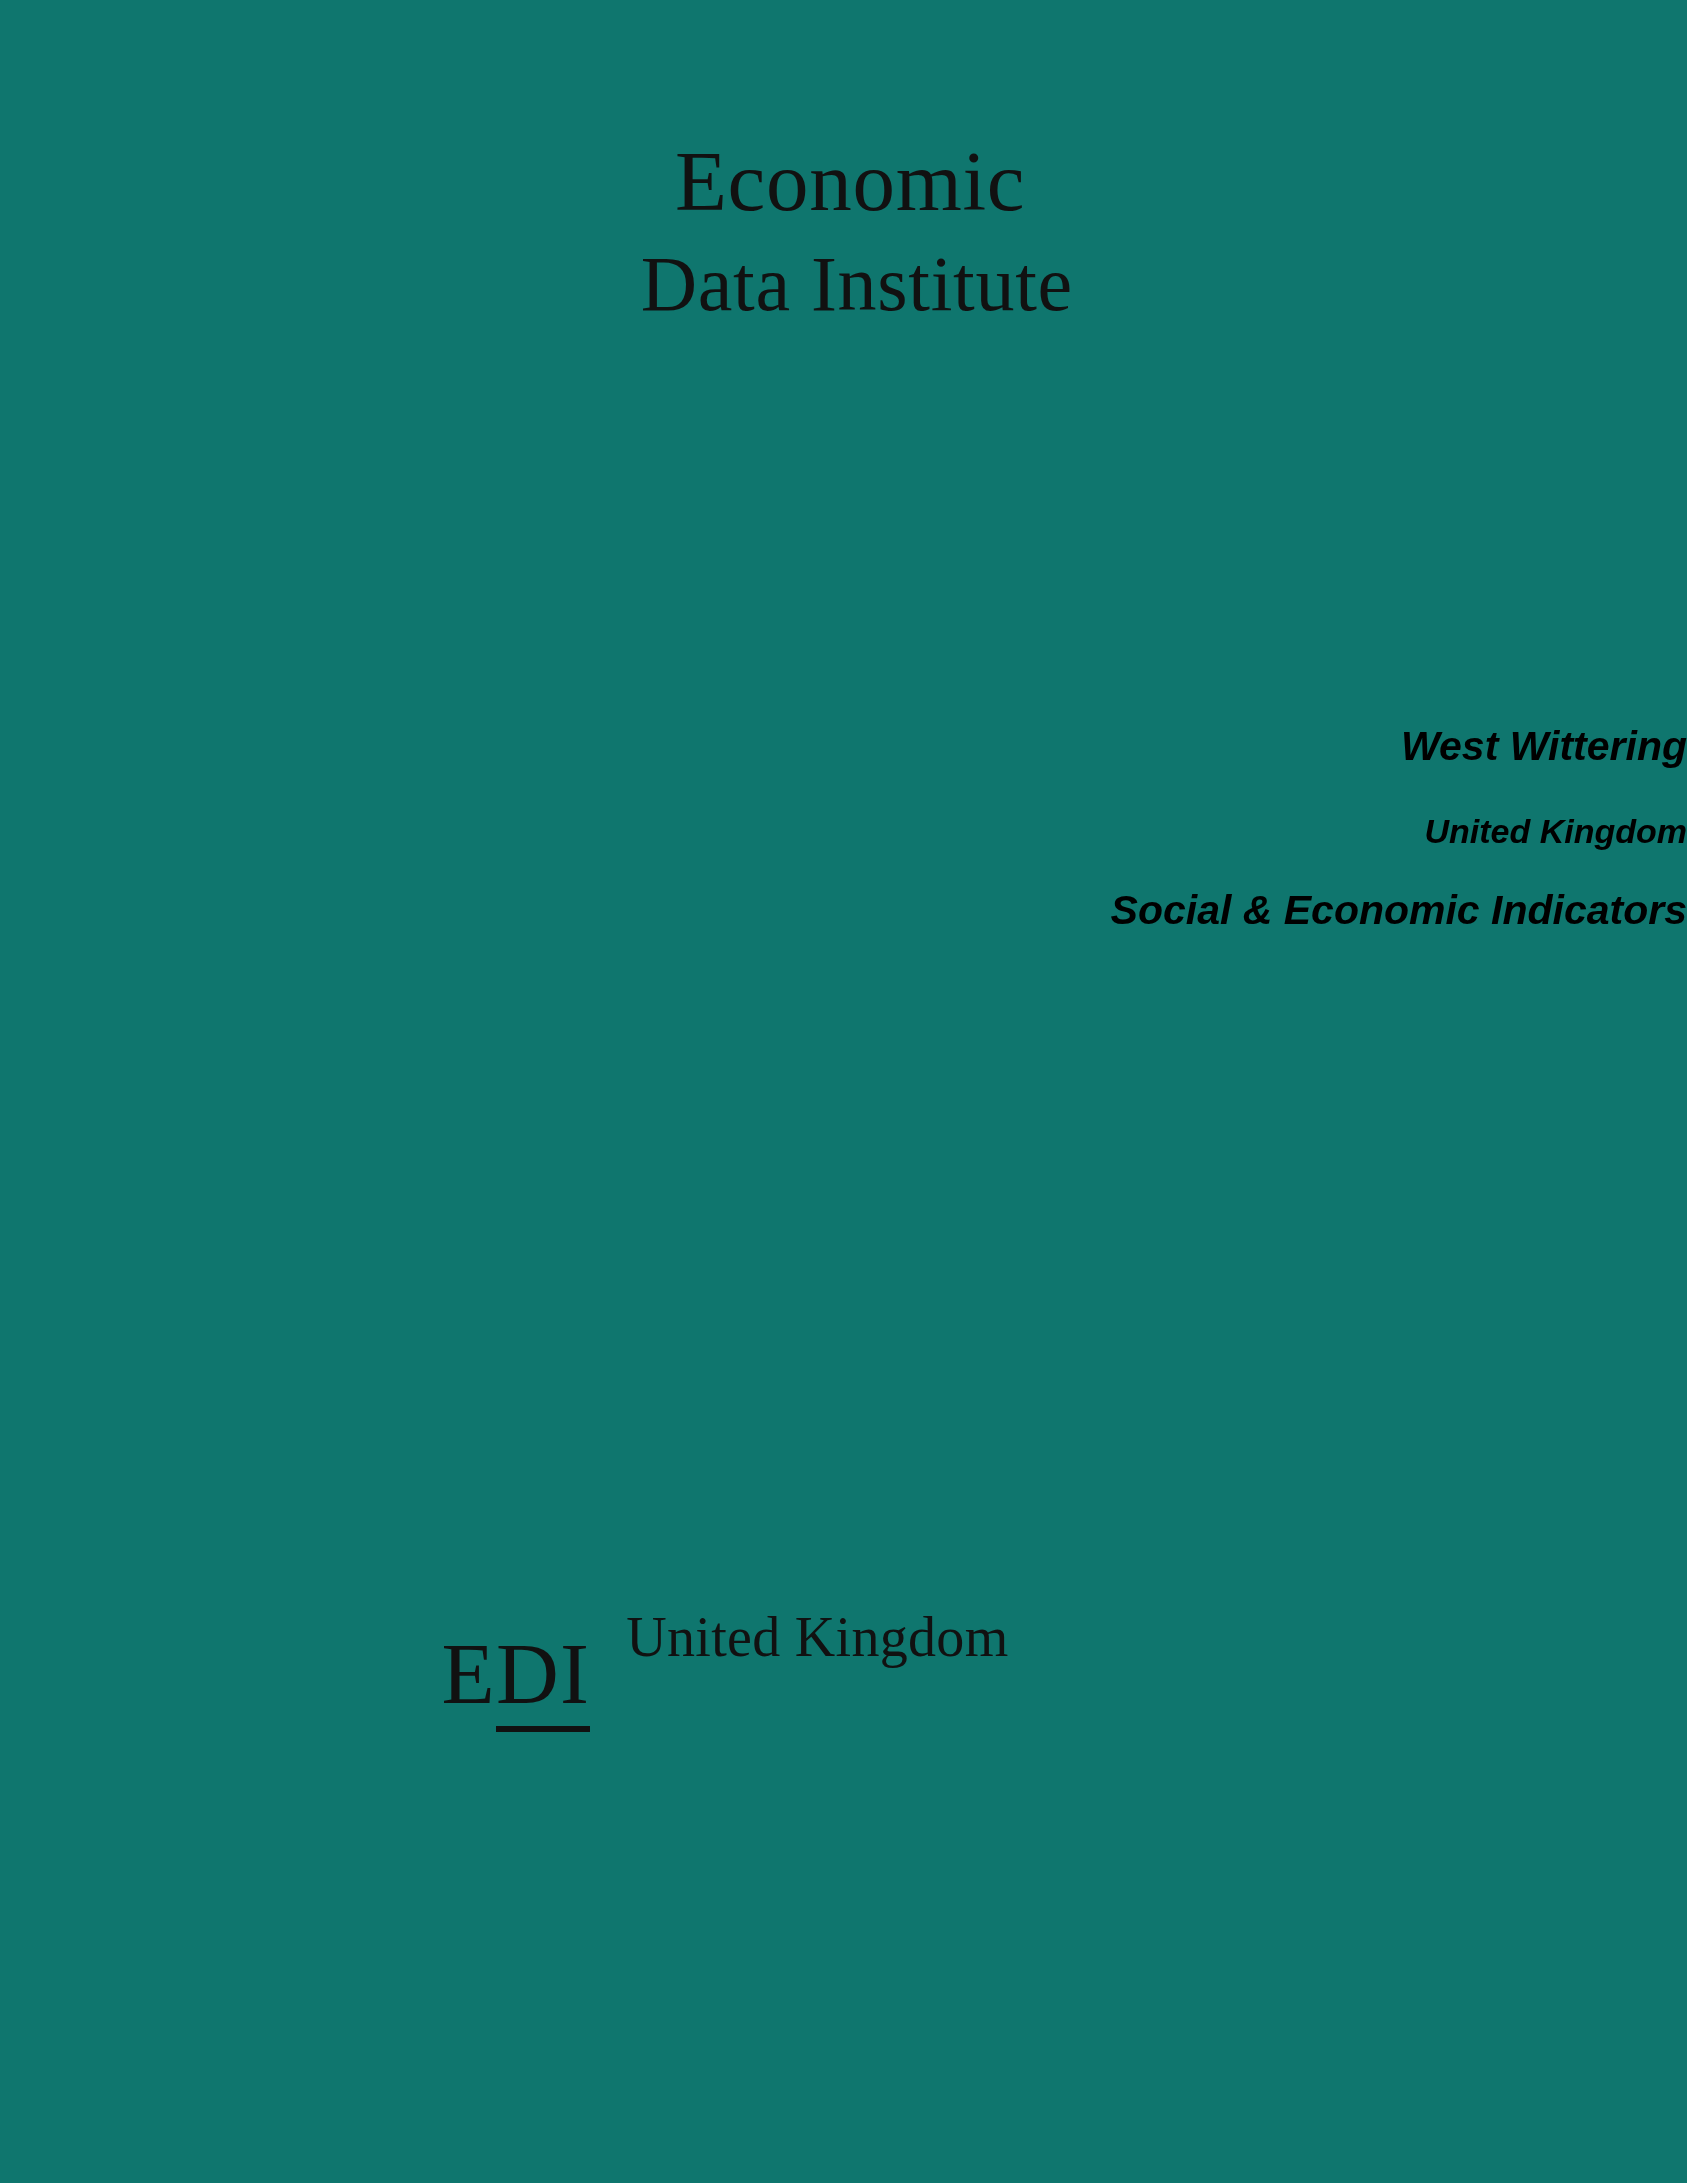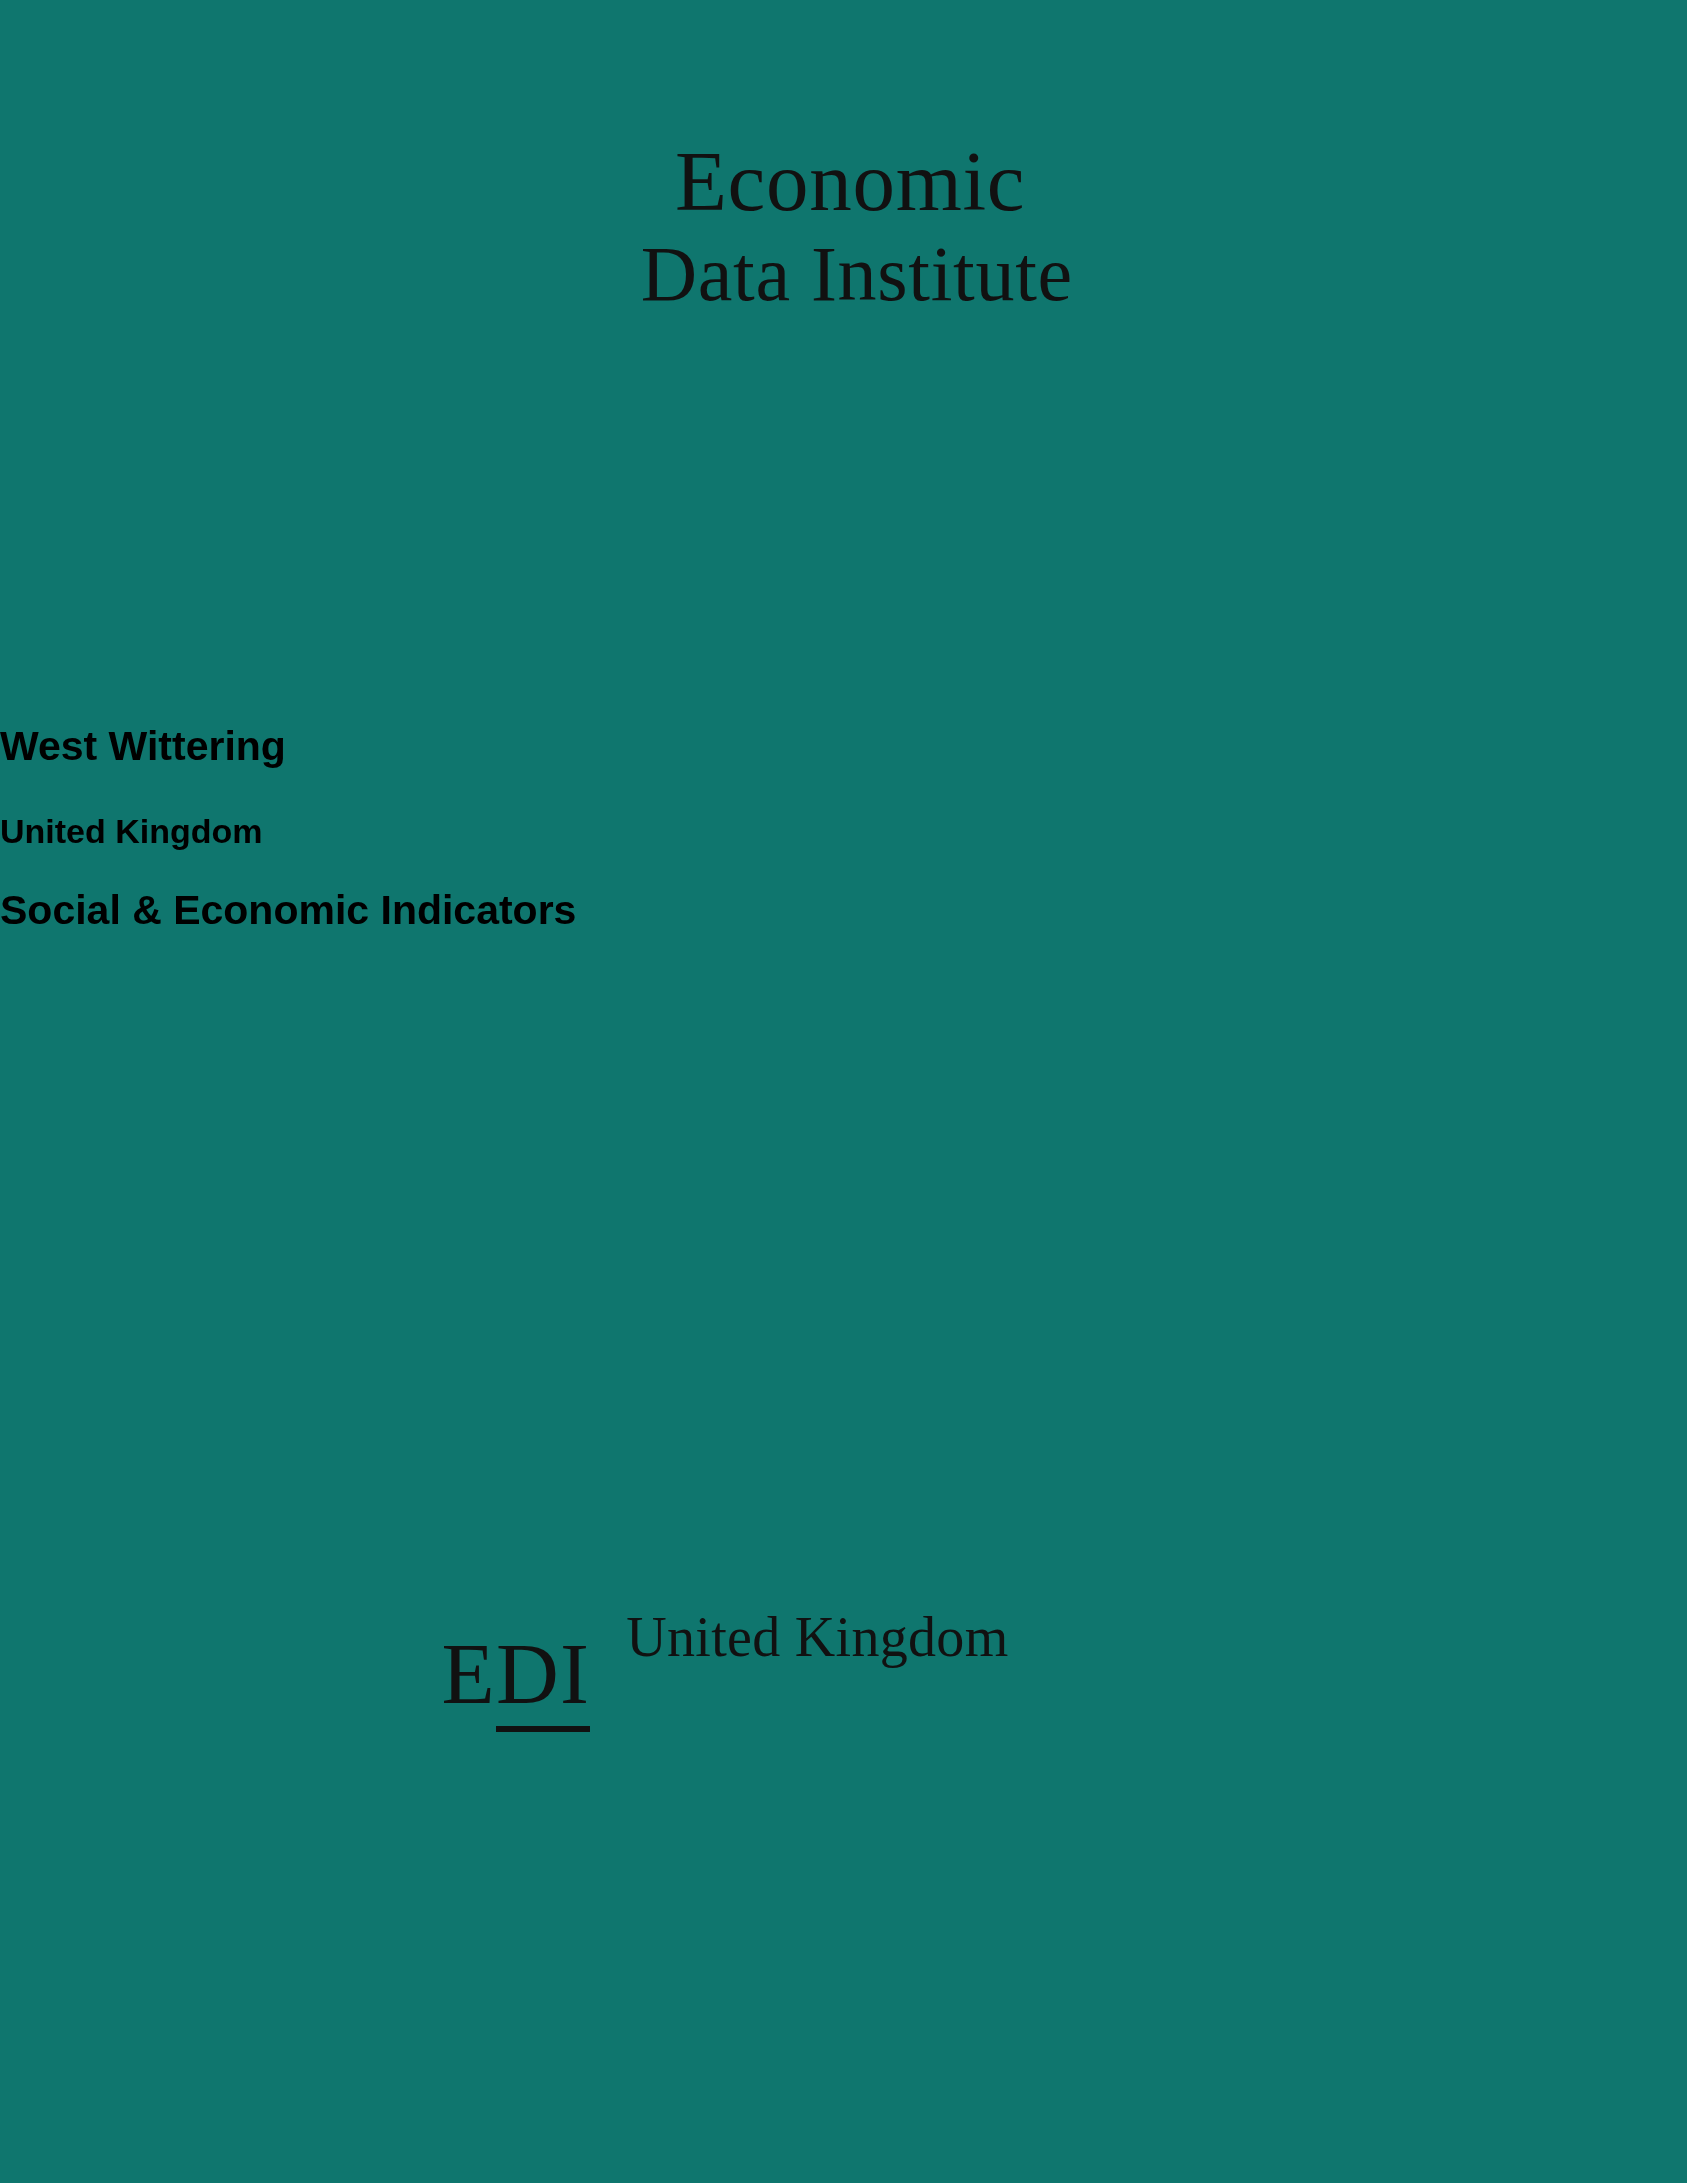--- a/index.html
+++ b/index.html
@@ -37,31 +37,32 @@
   .masthead-line1 {
     font-size: 85px;
     letter-spacing: 0.7px;
     display: block;
     margin-left: 13.2px;
   }
   .masthead-line2 {
     font-size: 78px;
     letter-spacing: 0.7px;
     display: block;
-    margin-top: 11px;
+    margin-top: 21px;
     margin-left: 26.5px;
   }
 
   
   .title-block {
     position: absolute;
     top: 721px;
     left: 0;
     width: 1687px;
-    text-align: left;
+    text-align: right;
+    font-style: italic;
   }
   .title-block .line {
     font-weight: bold;
     color: #000000;
     line-height: 1.25;
   }
   .line-area {
     font-size: 41px;
     margin-bottom: 38px;
   }

